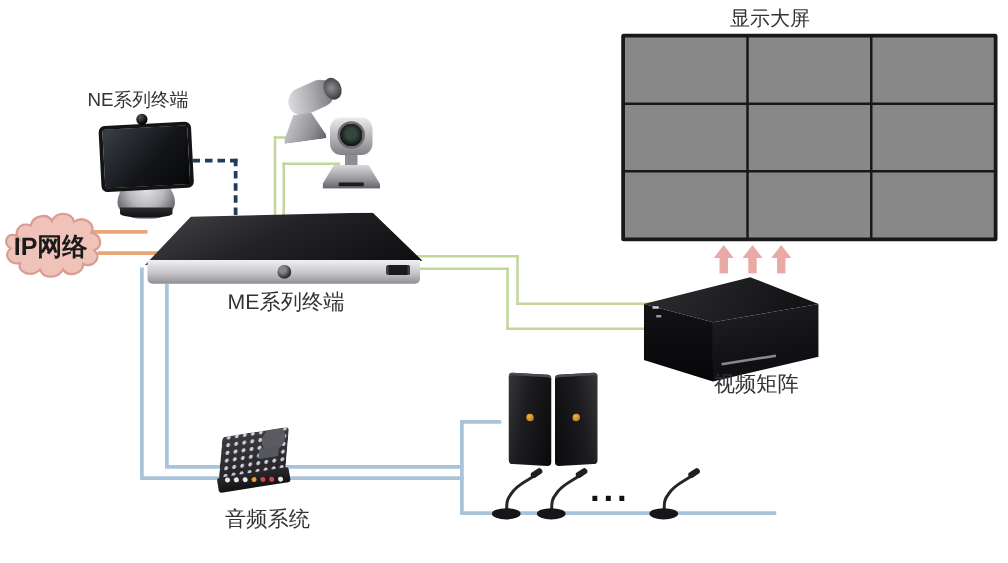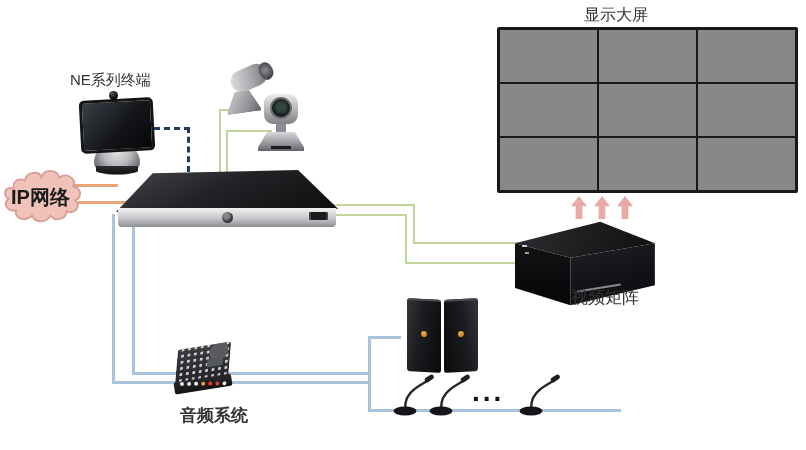--- a/index.html
+++ b/index.html
@@ -112,36 +112,36 @@
   .mx-top{position:absolute;inset:0;clip-path:polygon(0% 27%,60% 2%,98.5% 27%,39% 44%);
     background:linear-gradient(120deg,#2e2e32,#141416 70%);}
   .mx-left{position:absolute;inset:0;clip-path:polygon(0% 27%,39% 44%,39% 99%,0% 79%);
     background:linear-gradient(#18181a,#060608);}
   .mx-right{position:absolute;inset:0;clip-path:polygon(39% 44%,98.5% 27%,98.5% 76%,39% 99%);
     background:linear-gradient(165deg,#2c2c30,#101014 75%);}
   .mx-mark1{position:absolute;left:7px;top:25px;width:5px;height:2px;background:#cfcfd2;}
   .mx-mark2{position:absolute;left:10px;top:32px;width:4px;height:2px;background:#9a9a9e;}
   .mx-text{position:absolute;left:62px;top:67px;width:44px;height:2px;background:#8a8a8e;
     transform:rotate(-9deg);box-shadow:0 4px 0 -1px #6a6a6e;}
-  .mx-label{left:571px;top:286px;font-size:17px;}
+  .mx-label{left:571px;top:296px;font-size:17px;}
   
   .mixer{left:174px;top:342px;width:62px;height:52px;z-index:3;}
   .mixer-top{position:absolute;left:2px;top:4px;width:54px;height:36px;
     transform:rotate(-9deg) skewX(-14deg);border-radius:3px;
     background:radial-gradient(circle at 78% 22%,#5a5a60 0 18%,transparent 19%),
       radial-gradient(circle 1.6px,#cfcfd2 1.3px,transparent 1.8px) 2px 4px/6.5px 6px,
       linear-gradient(#3c3c40,#232327);}
   .mixer-screen{position:absolute;left:33px;top:16px;width:16px;height:8px;background:#55585e;
     transform:rotate(-9deg) skewX(-14deg);border-radius:1px;}
   .mixer-front{position:absolute;left:0px;top:36px;width:58px;height:12px;
     transform:rotate(-9deg);border-radius:2px;background:linear-gradient(#2a2a2e,#121214);}
   .mixer-dots{position:absolute;left:6px;top:40px;width:4px;height:4px;border-radius:50%;
     background:#e8e8e8;transform:rotate(-9deg);
     box-shadow:7px 1px 0 #e8e8e8,14px 2px 0 #e8e8e8,21px 3px 0 #f0a030,28px 4px 0 #e04040,35px 5px 0 #e04040,42px 6px 0 #e8e8e8;}
-  .audio-label{left:180px;top:404px;font-size:17px;font-weight:bold;}
+  .audio-label{left:180px;top:404px;font-size:17px;}
   
   .spk{top:299px;width:34px;height:73px;z-index:3;border-radius:3px;
     background:linear-gradient(100deg,#35353a 0%,#1c1c20 40%,#0a0a0c 100%);
     box-shadow:inset 0 3px 0 -1px #4a4a50;}
   .spk:after{content:"";position:absolute;left:50%;top:44%;width:6px;height:6px;margin-left:-3px;
     border-radius:50%;background:radial-gradient(circle at 40% 35%,#f0b24a,#b36a14);}
   .spk-l{left:407px;transform:skewY(3deg);}
   .spk-r{left:444px;transform:skewY(-3deg);background:linear-gradient(260deg,#35353a 0%,#1c1c20 40%,#0a0a0c 100%);}
   
   .mic{top:370px;width:46px;height:48px;z-index:3;}
@@ -210,20 +210,21 @@
     <div class="cam2-base"></div>
     <div class="cam2-slot"></div>
   </div>
 
   <div class="abs me-wrap">
     <div class="me-top"></div>
     <div class="me-band"></div>
     <div class="me-logo"></div>
     <div class="me-panel"></div>
   </div>
+  <div class="lbl me-label">ME系列终端</div>
 
   <div class="lbl disp-label">显示大屏</div>
   <div class="abs display">
     <div class="tile t1"></div>
     <div class="tile t2"></div>
     <div class="tile t3"></div>
     <div class="tile t4"></div>
     <div class="tile t5"></div>
     <div class="tile t6"></div>
     <div class="tile t7"></div>

